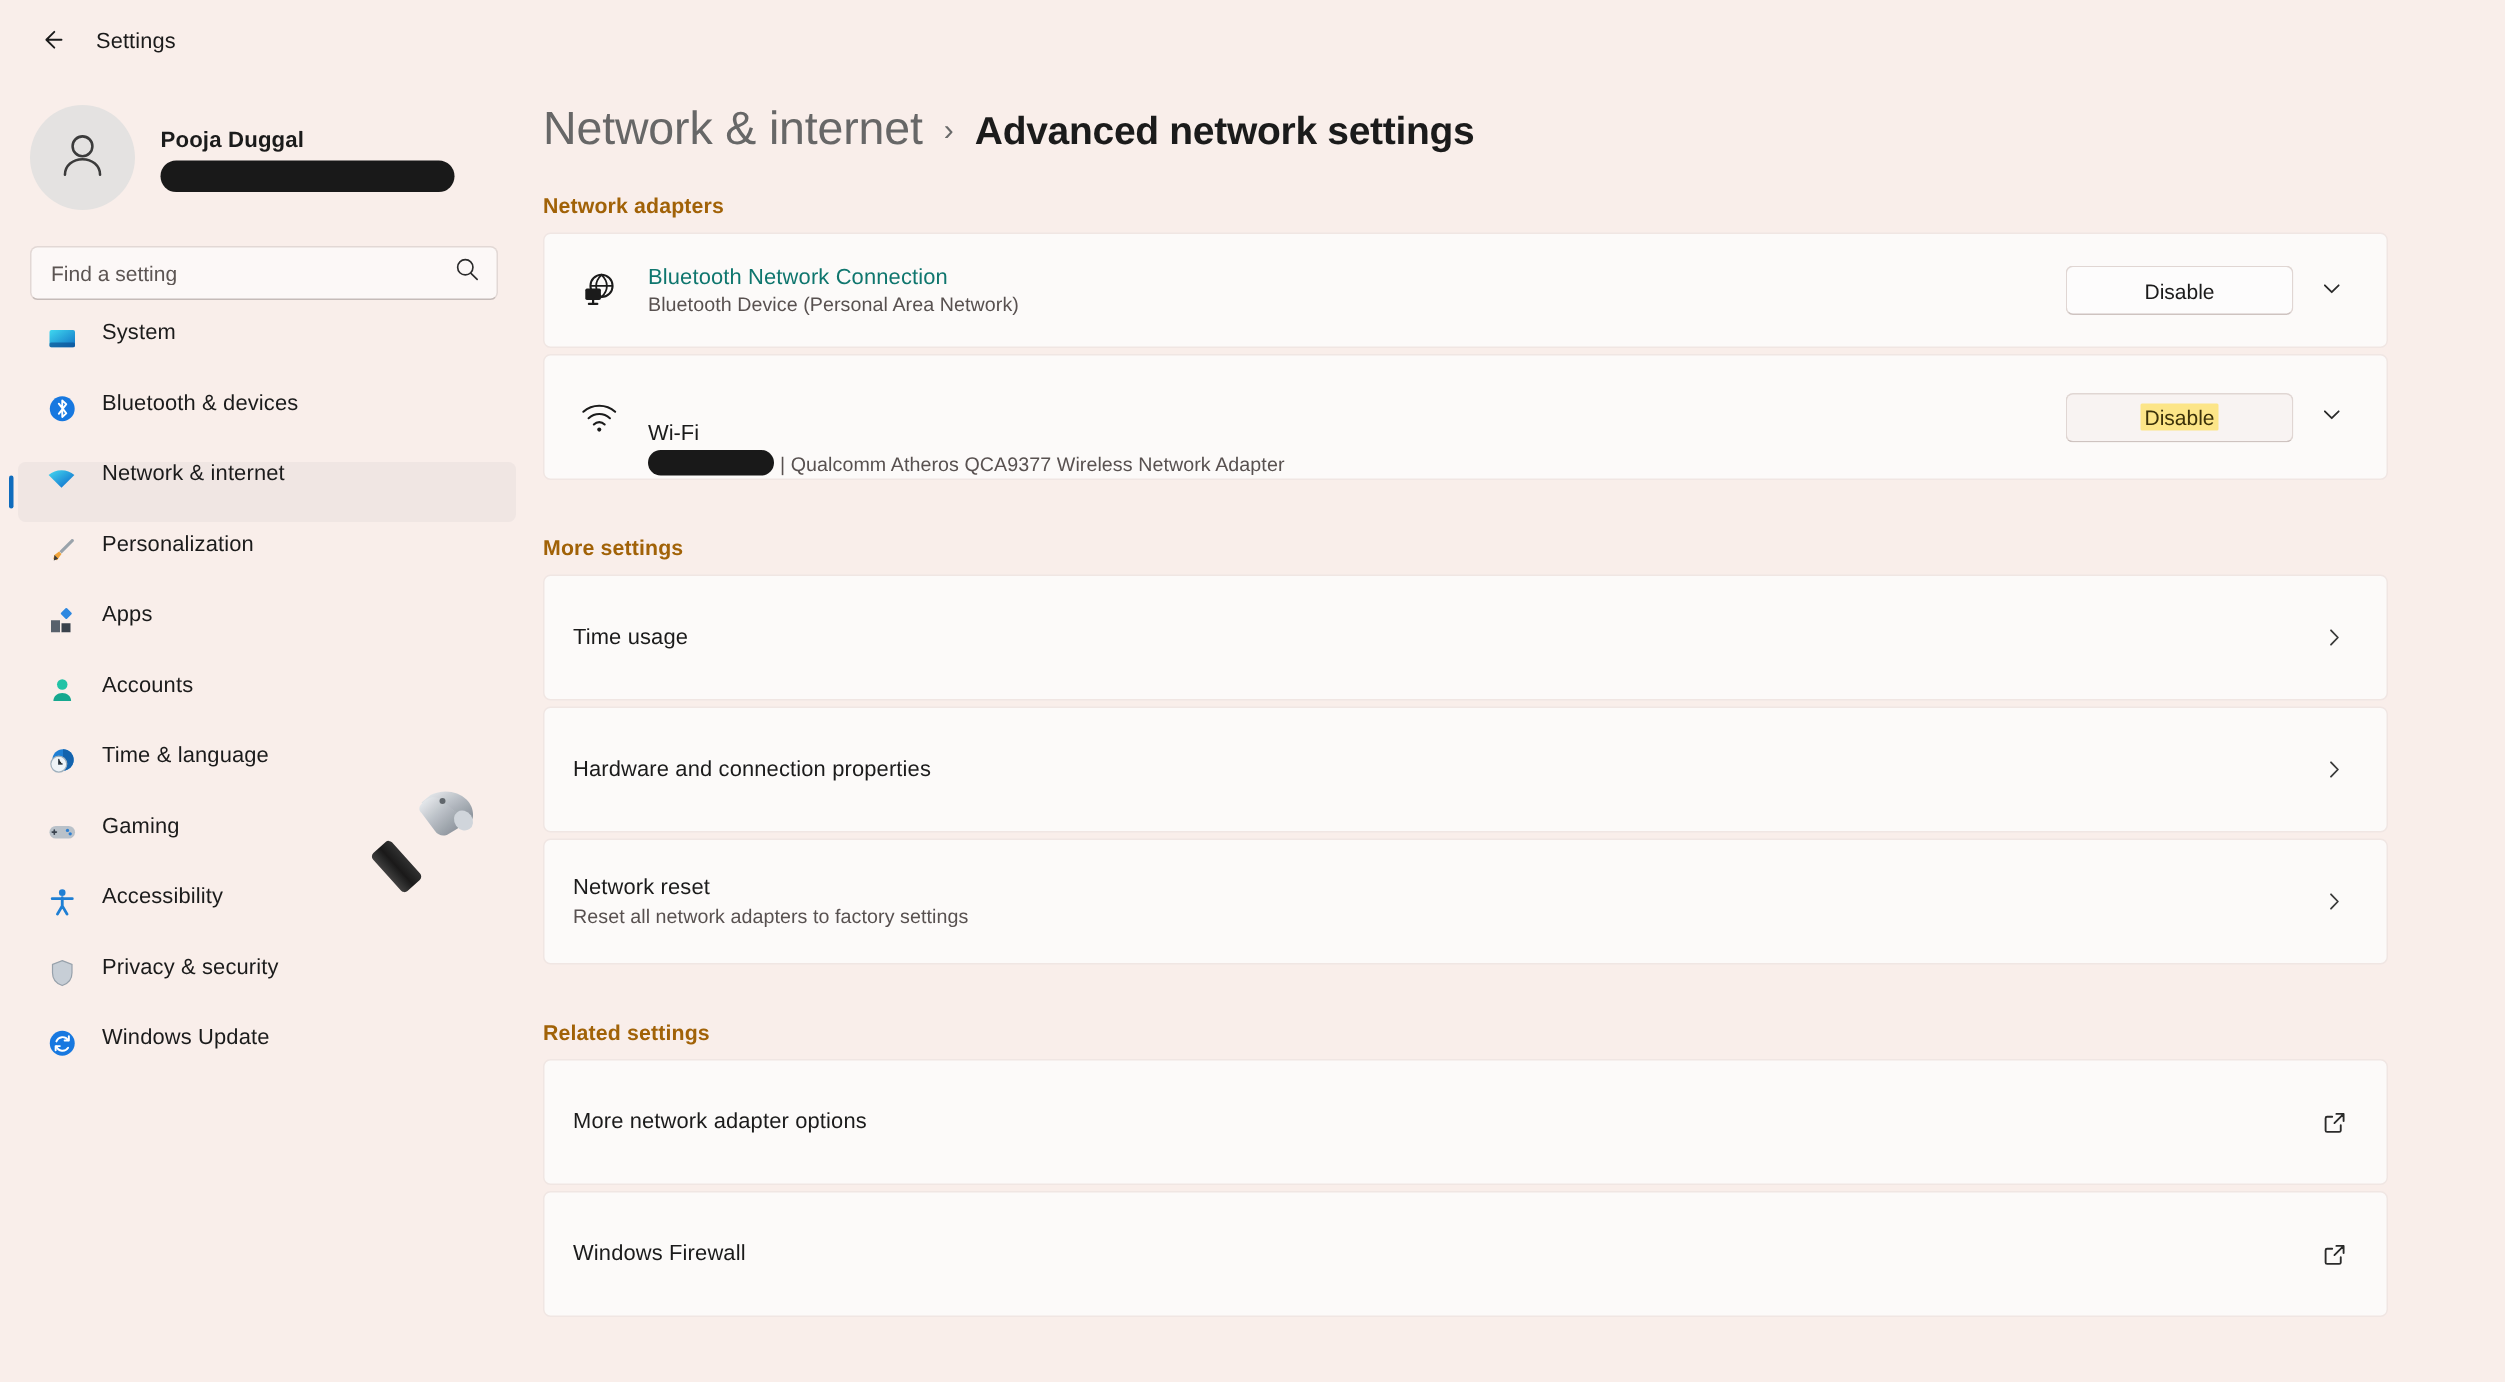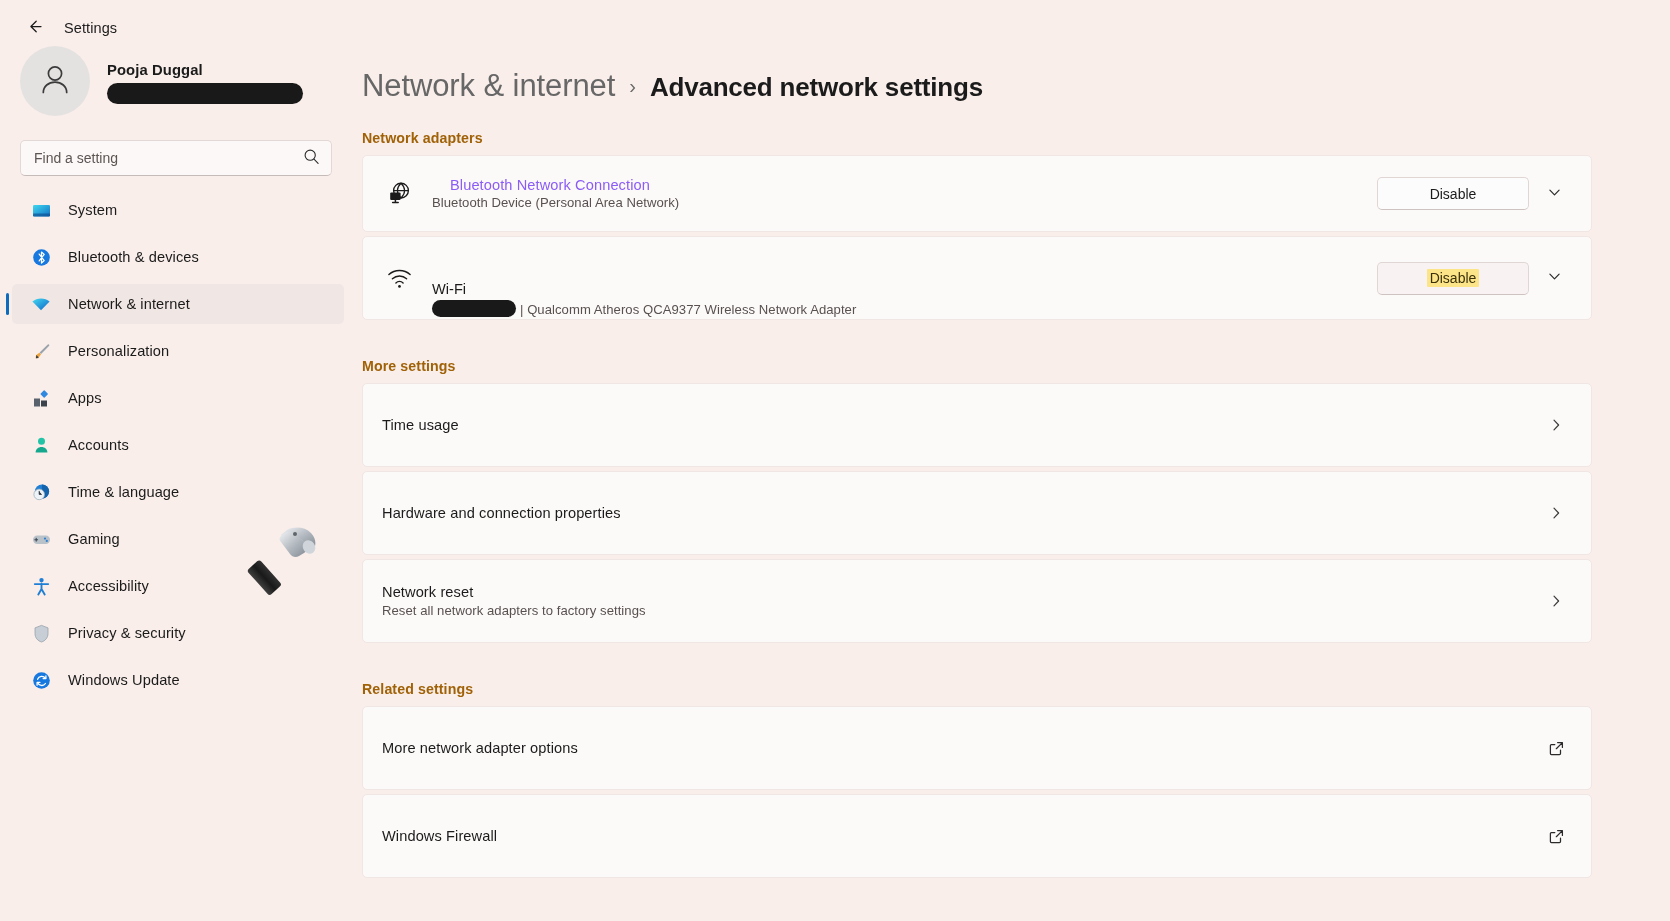--- a/index.html
+++ b/index.html
@@ -22,21 +22,21 @@
   .back-btn {
     width: 40px; height: 34px; border: none; background: transparent;
     display: flex; align-items: center; justify-content: center;
     border-radius: 5px; cursor: pointer;
   }
   .titlebar-text { font-size: 14.5px; color: #1b1b1b; letter-spacing: .1px; }
 
   
   .sidebar {
     width: 352px; flex: 0 0 352px; height: 668px;
-    padding-top: 32px; position: relative;
+    padding-top: 56px; position: relative;
   }
   .account {
     display: flex; align-items: center; gap: 17px;
     padding: 12px 0 0 20px; height: 86px;
   }
   .avatar {
     width: 70px; height: 70px; border-radius: 50%;
     background: #e4e2e1; display: flex; align-items: center; justify-content: center;
     flex: 0 0 70px;
   }
@@ -56,21 +56,21 @@
     cursor: text;
   }
   .searchbox input {
     flex: 1; border: none; outline: none; background: transparent;
     font-family: "Liberation Sans", sans-serif; font-size: 14px; color: #8b5cf6;
   }
   .searchbox input::placeholder { color: #5c5553; }
 
   .navlist { margin-top: 14px; padding: 0 8px 0 12px; }
   .navitem {
-    position: relative; display: flex; align-items: center; gap: 16px;
+    position: relative; display: flex; align-items: flex-start; gap: 16px;
     height: 40px; padding-left: 18px; border-radius: 5px; margin-bottom: 7px;
     cursor: pointer; color: #1b1b1b;
   }
   .navitem.selected { background: #f0e6e3; }
   .navitem.selected::before {
     content: ""; position: absolute; left: -6px; top: 9px;
     width: 3px; height: 22px; border-radius: 2px; background: #0f6cbd;
   }
   .navitem .ico { width: 22px; height: 22px; flex: 0 0 22px; display: flex; align-items: center; justify-content: center; }
   .navitem .label { font-size: 14.6px; letter-spacing: .1px; }
@@ -99,21 +99,21 @@
   .card {
     background: #fcfaf9; border: 1px solid #f0e6e3;
     border-radius: 5px; min-height: 77px;
     display: flex; align-items: center; padding: 0 20px 0 19px;
     cursor: pointer;
   }
   .card.tall { min-height: 84px; }
 
   .adapter-ico { width: 34px; flex: 0 0 34px; display: flex; align-items: center; justify-content: center; margin-right: 16px; }
   .adapter-text { flex: 1; display: flex; flex-direction: column; gap: 2px; min-width: 0; }
-  .adapter-title { font-size: 14.6px; color: #8b5cf6; letter-spacing: .1px; margin-left: 18px; }
+  .adapter-title { font-size: 14.6px; color: #0f766e; letter-spacing: .1px; }
   .adapter-sub { font-size: 13.1px; color: #585150; letter-spacing: .05px; display: flex; align-items: center; gap: 0; }
   .ssid-redaction { width: 84px; height: 17px; border-radius: 9px; background: #191919; display: inline-block; margin-right: 4px; position: relative; top: 3px; }
 
   .wifi-stack { display: flex; flex-direction: column; margin-top: 41px; }
   .wifi-name { font-size: 14.6px; color: #1b1b1b; margin-left: 0; }
   .wifi-detail { display: flex; align-items: baseline; }
 
   .disable-btn {
     width: 152px; height: 33px; border-radius: 5px;
     border: 1px solid #e0d6d3; border-bottom-color: #cec3c0;

